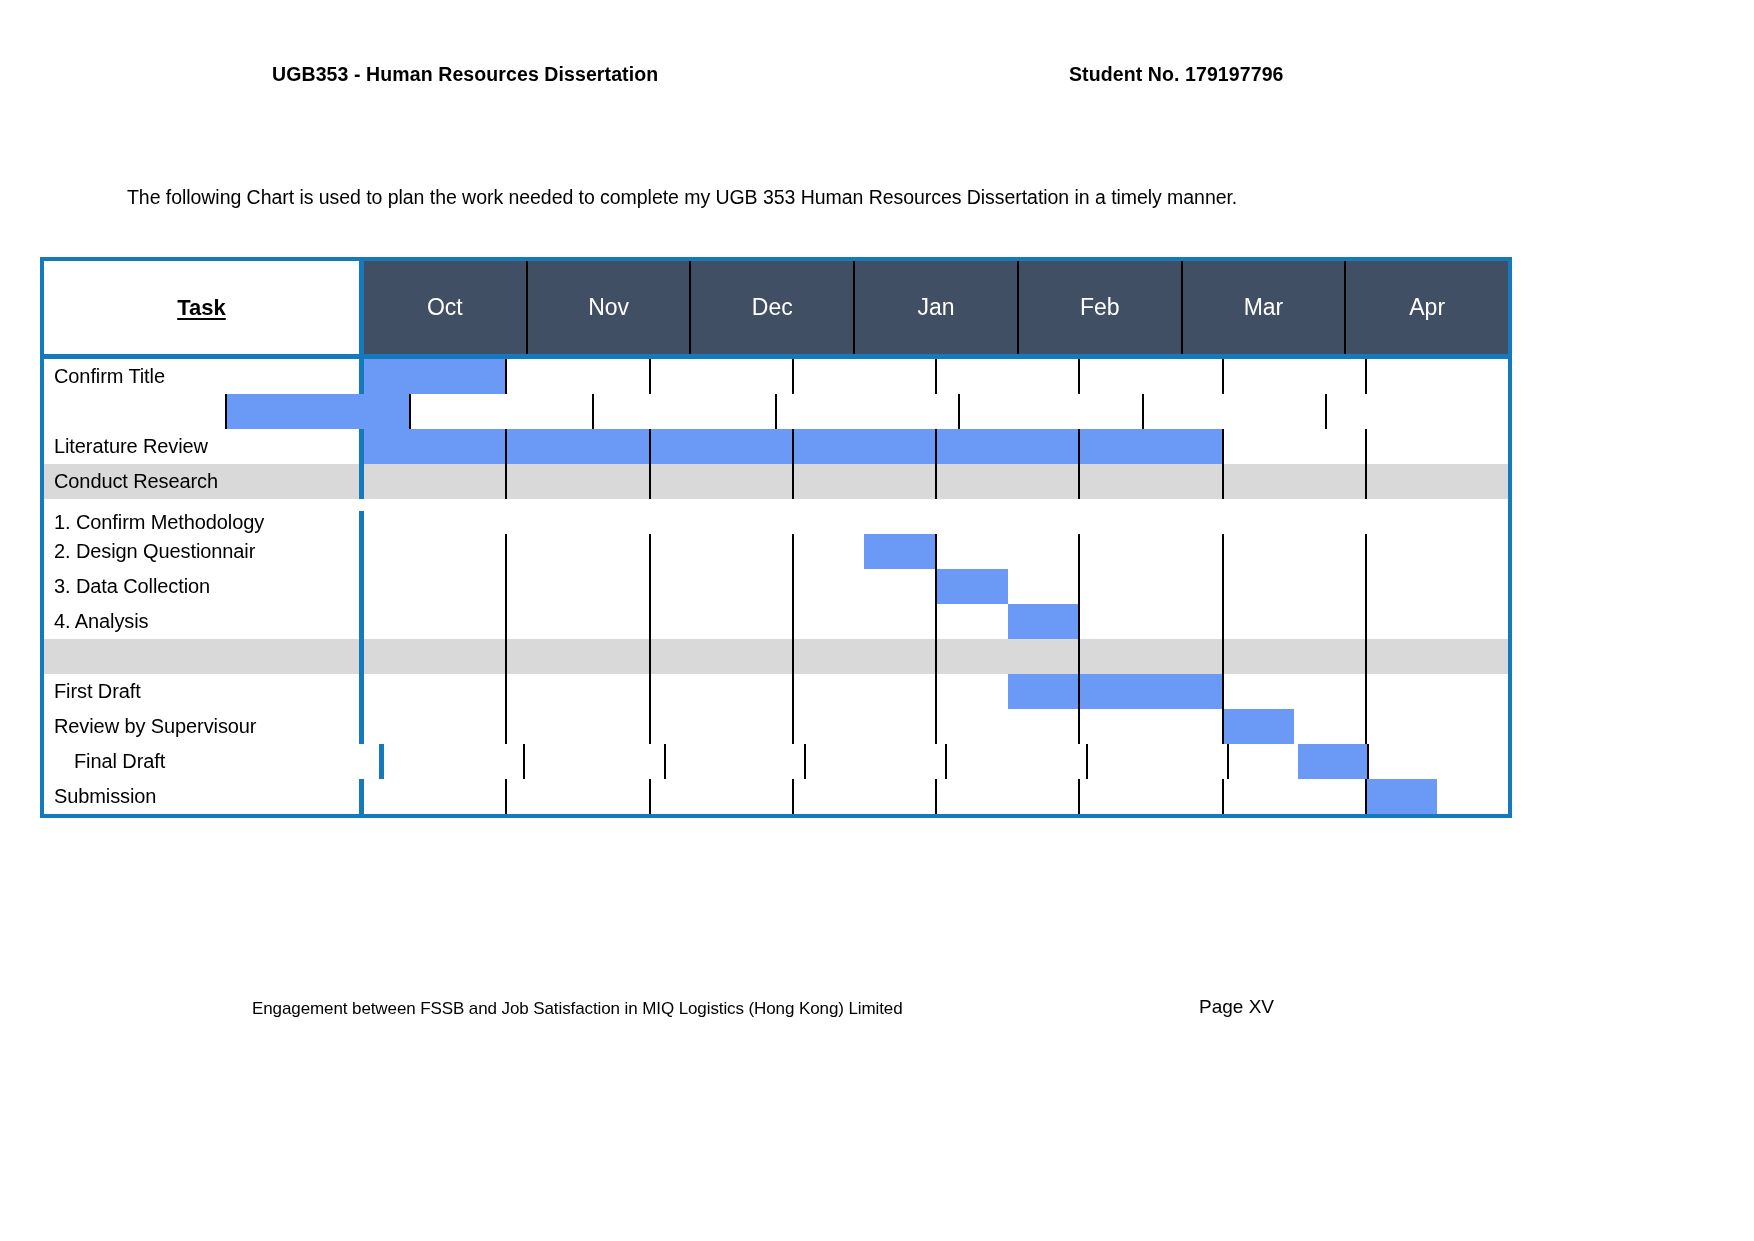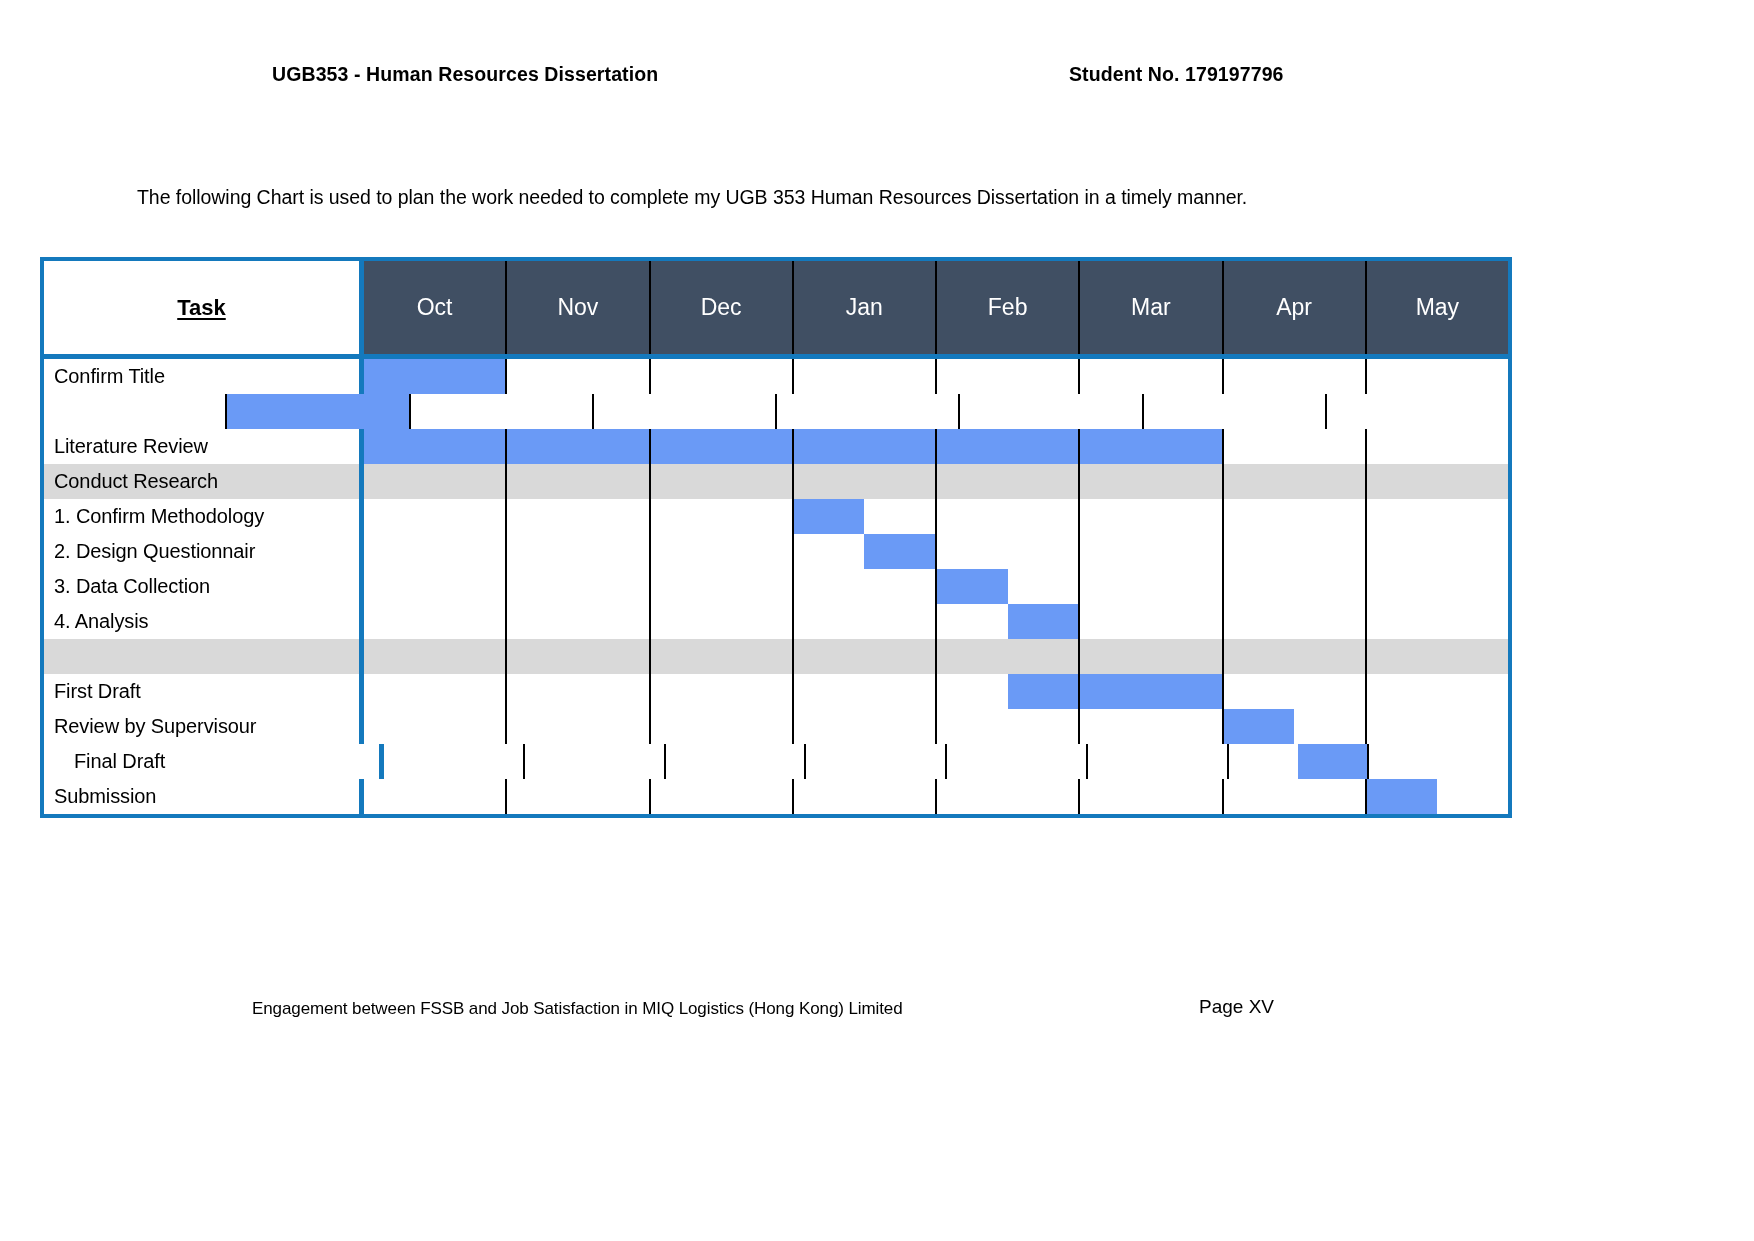--- a/index.html
+++ b/index.html
@@ -64,21 +64,21 @@
   .title-row .appendix-title {
     font-size: 28px;
     font-weight: bold;
     margin-left: 48px;
     letter-spacing: -0.2px;
   }
 
   .intro-text {
     position: absolute;
     top: 186px;
-    left: 137px;
+    left: 127px;
     font-size: 19.5px;
     letter-spacing: -0.05px;
     white-space: nowrap;
   }
 
   
   .gantt {
     position: absolute;
     left: 40px;
     top: 257px;
@@ -229,21 +229,20 @@
           <span>Task</span>
         </div>
         <div class="months" id="month-headers">
             <div class="month">Oct</div>
             <div class="month">Nov</div>
             <div class="month">Dec</div>
             <div class="month">Jan</div>
             <div class="month">Feb</div>
             <div class="month">Mar</div>
             <div class="month">Apr</div>
-            <div class="month">May</div>
           </div>
       </div>
       <div class="gbody" id="gantt-body">
           <div class="grow" style="height: 35px;">
             <div class="task-cell">Confirm Title</div>
             <div class="timeline">
               <div class="mcol">
                 <div class="half fill"></div>
                 <div class="half fill"></div>
               </div>
@@ -380,21 +379,21 @@
               <div class="mcol">
                 <div class="half sep"></div>
                 <div class="half sep"></div>
               </div>
               <div class="mcol">
                 <div class="half sep"></div>
                 <div class="half sep"></div>
               </div>
             </div>
           </div>
-          <div class="grow" style="height: 35px;">
+          <div class="grow" style="height: 35px; align-items: flex-end;">
             <div class="task-cell">1. Confirm Methodology</div>
             <div class="timeline">
               <div class="mcol">
                 <div class="half"></div>
                 <div class="half"></div>
               </div>
               <div class="mcol">
                 <div class="half"></div>
                 <div class="half"></div>
               </div>

